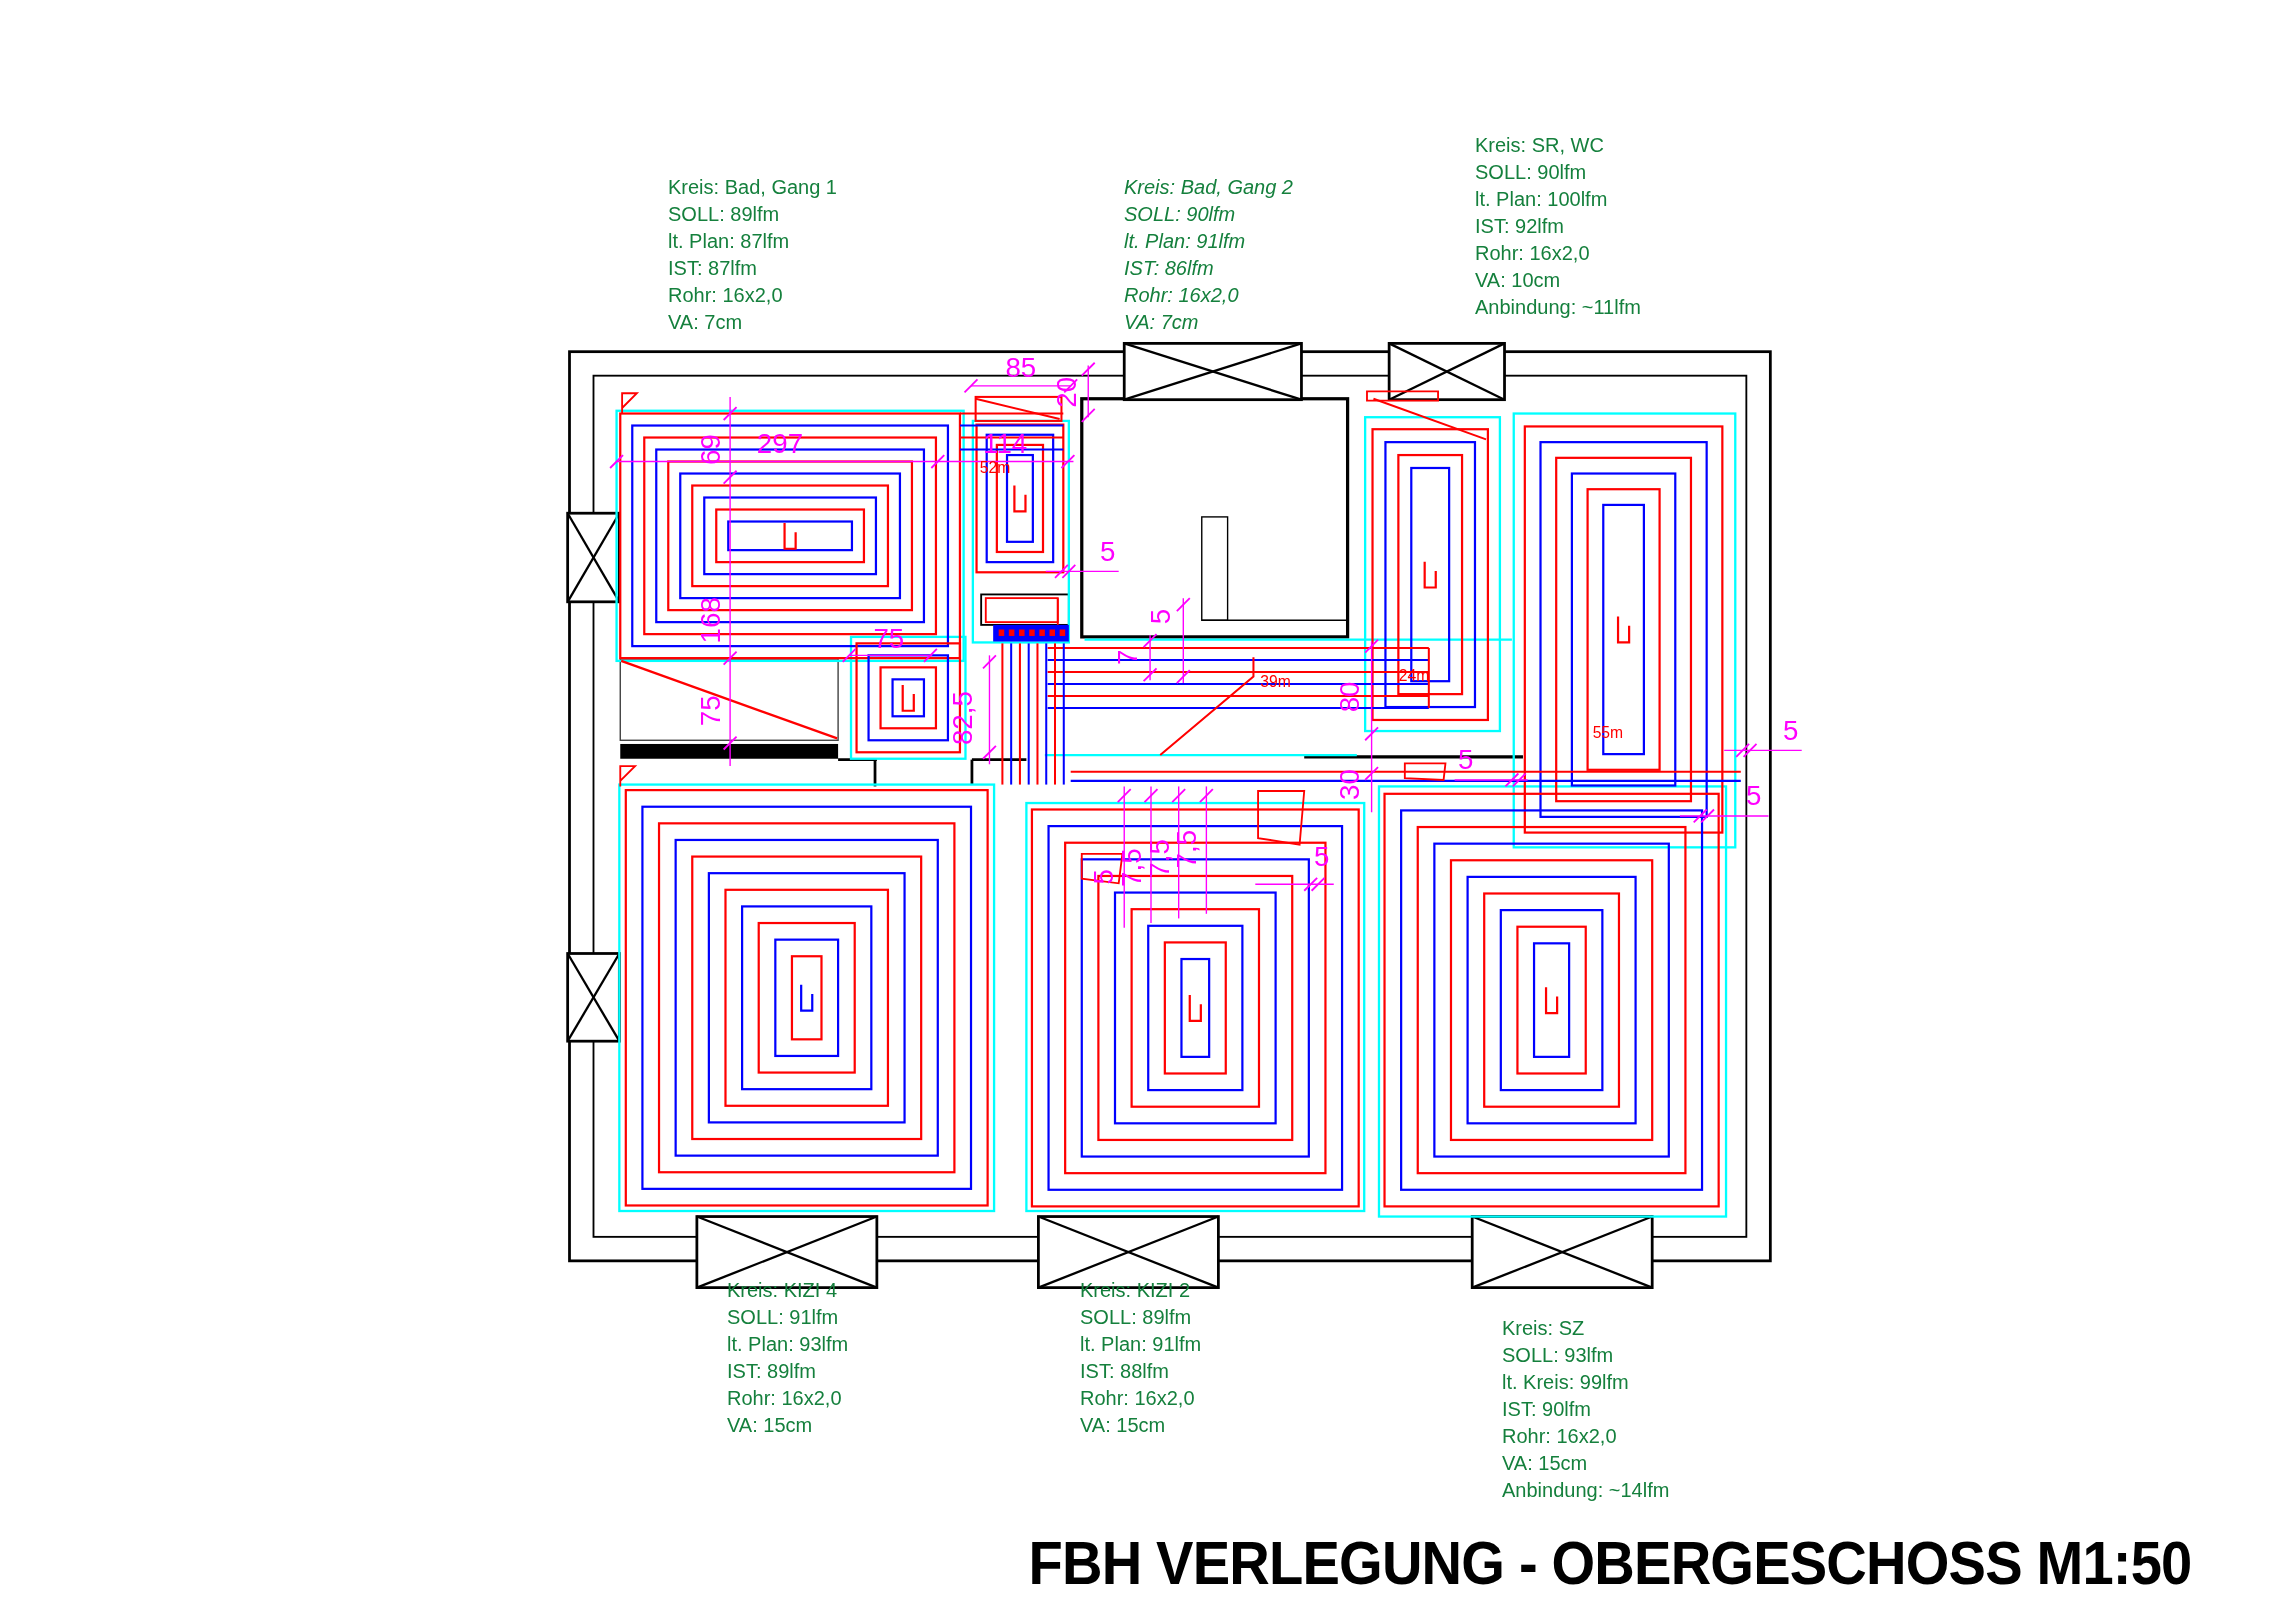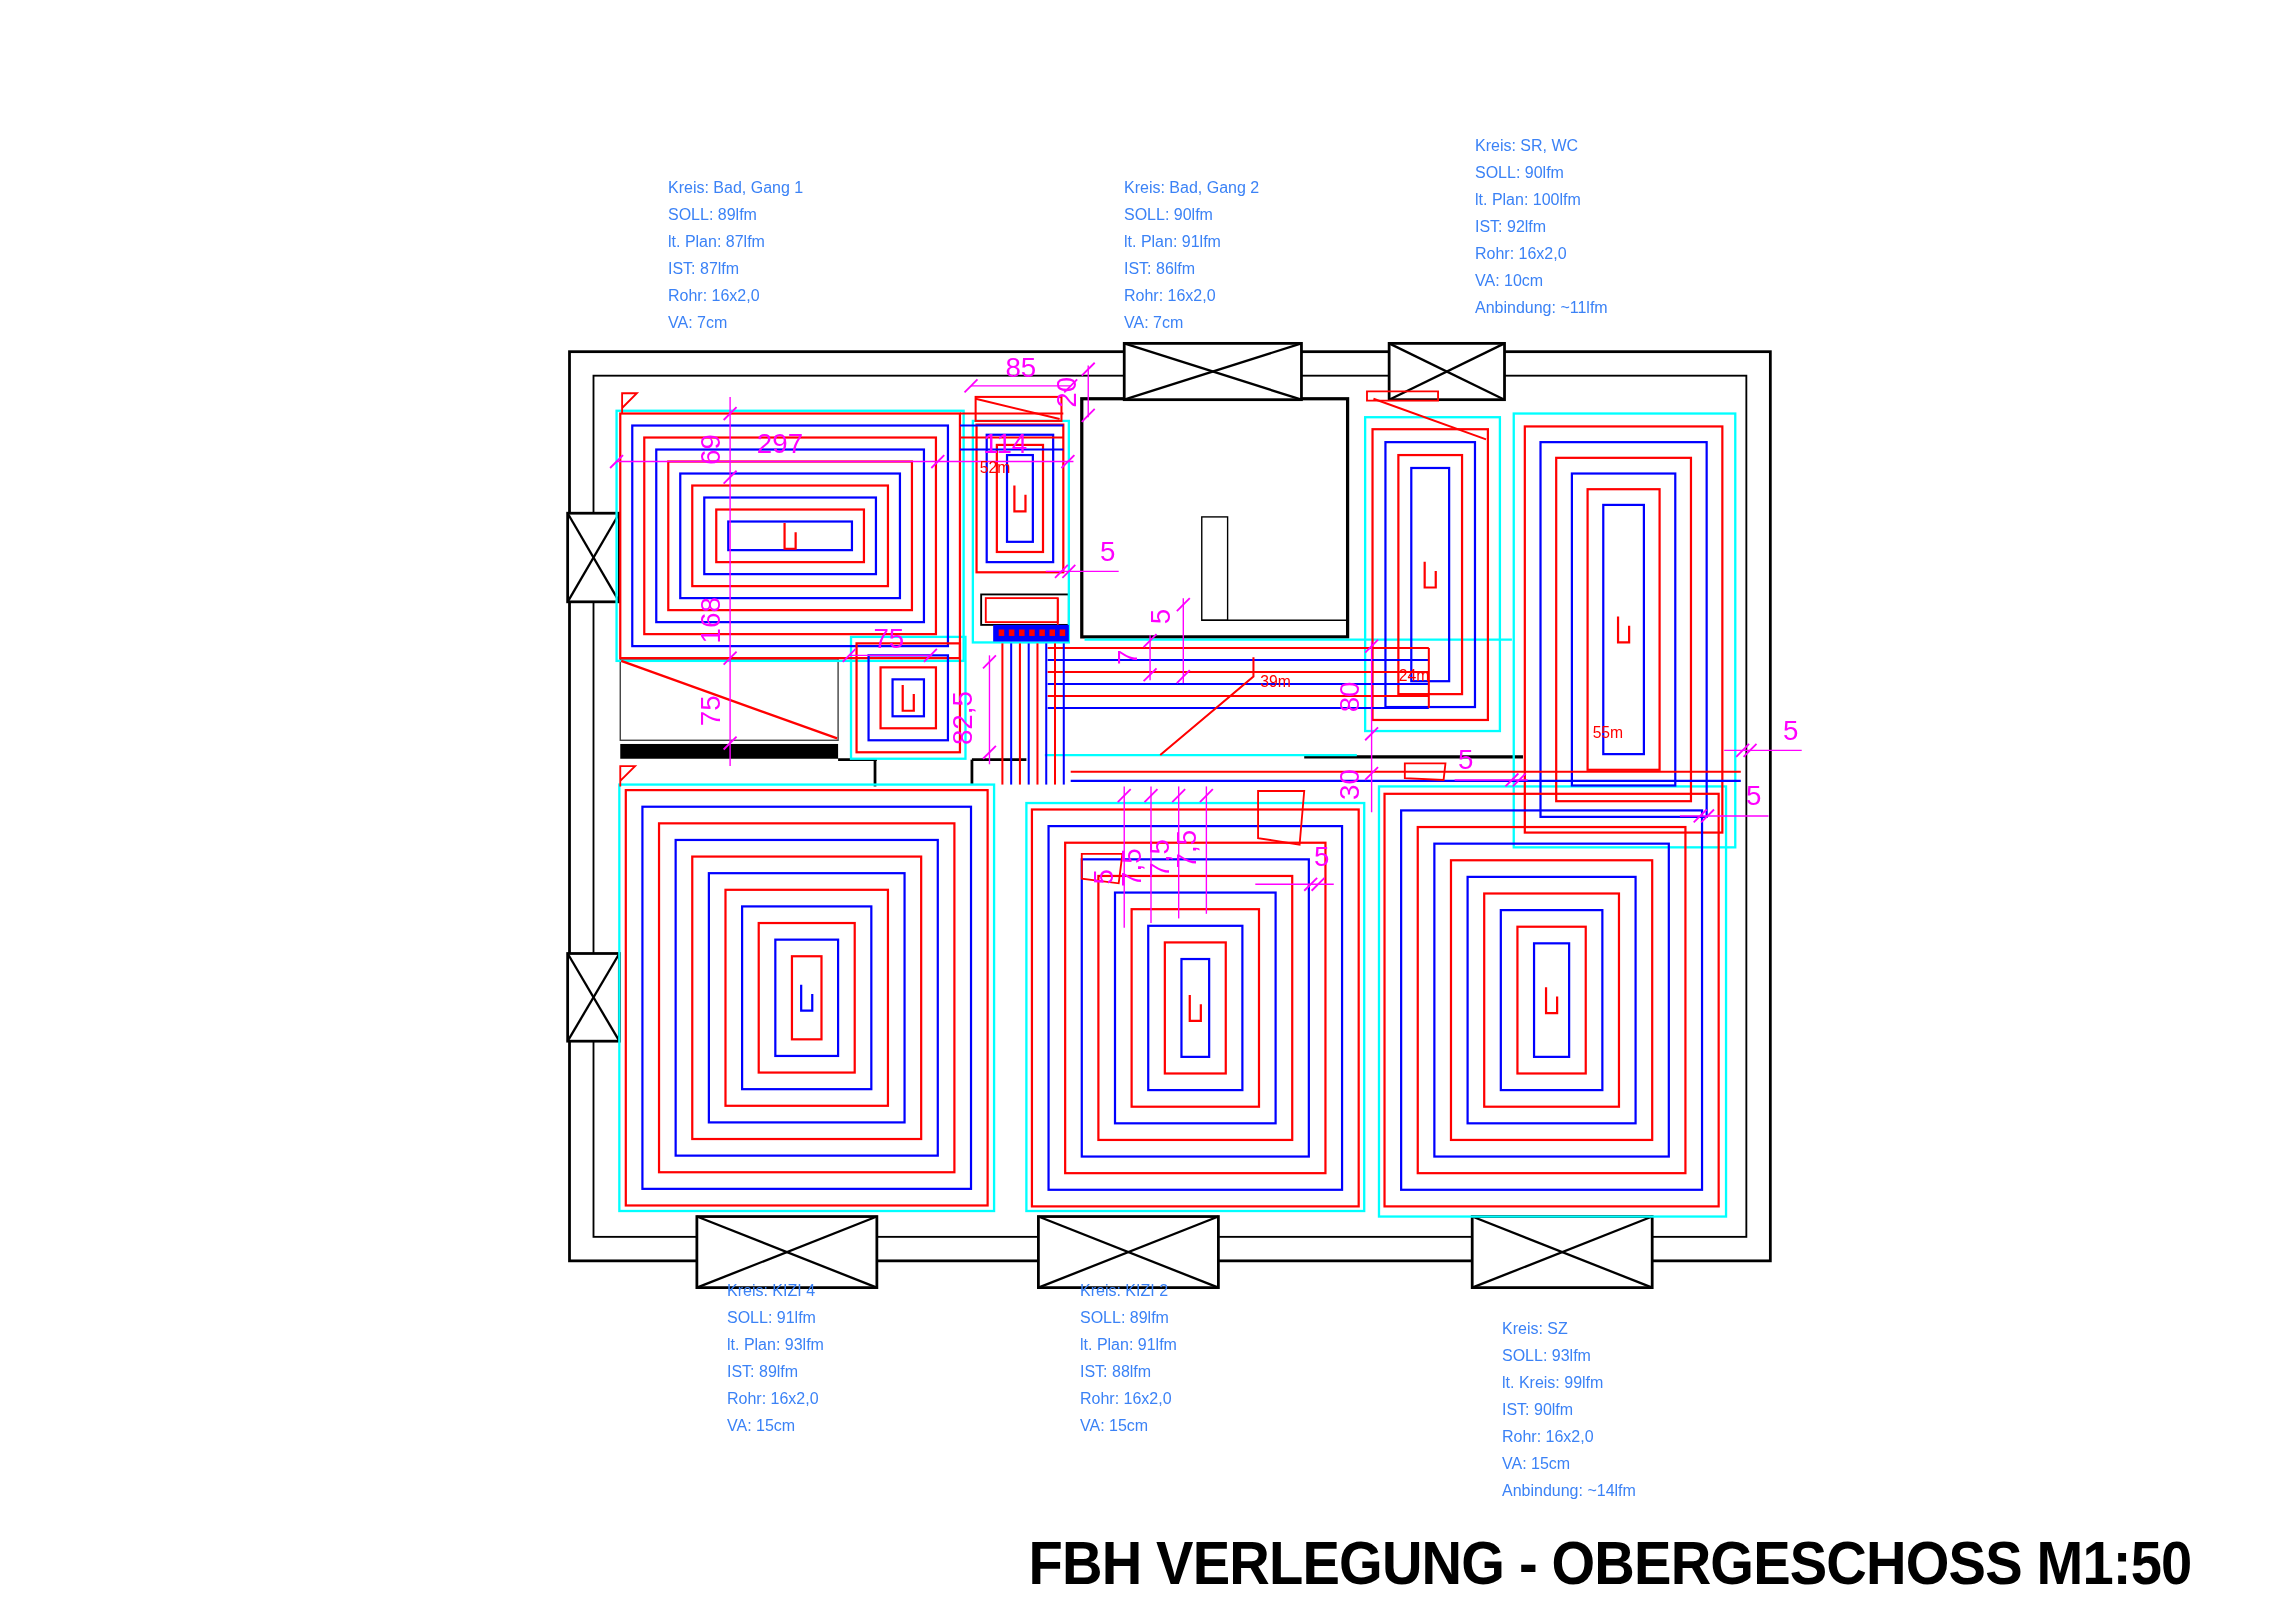--- a/index.html
+++ b/index.html
@@ -1,19 +1,19 @@
 <!DOCTYPE html>
 <html style="font-size:14.8px"><head>
 <meta charset="utf-8">
 <style>
   html,body{margin:0;padding:0;background:#ffffff;}
   #canvas{position:relative;width:2290px;height:1619px;background:#ffffff;overflow:hidden;
           font-family:"Liberation Sans", sans-serif;}
   #plan-svg{position:absolute;left:0;top:0;}
-  .circuit-block{position:absolute;color:#3b82f6;font-size:16px;line-height:27px;white-space:nowrap;}
+  .circuit-block{position:absolute;color:#15803d;font-size:20px;line-height:27px;white-space:nowrap;}
   #drawing-title{position:absolute;left:941px;top:1528px;width:1338px;color:#000000;
                  font-size:61px;font-weight:bold;text-align:center;letter-spacing:-0.9px;
                  transform:scaleX(0.92);transform-origin:center;white-space:nowrap;}
   text{font-family:"Liberation Sans", sans-serif;}
   .dim-text{fill:#ff00ff;font-size:30px;}
   .marker-text{fill:#ff0000;font-size:17px;}
 </style>
 </head>
 <body>
 
@@ -332,21 +332,21 @@
 
   <div id="annotations">
       <div class="circuit-block" style="left: 668px; top: 174px;">
         <div>Kreis: Bad, Gang 1</div>
         <div>SOLL: 89lfm</div>
         <div>lt. Plan: 87lfm</div>
         <div>IST: 87lfm</div>
         <div>Rohr: 16x2,0</div>
         <div>VA: 7cm</div>
       </div>
-      <div class="circuit-block" style="left: 1124px; top: 174px;">
+      <div class="circuit-block" style="left: 1124px; top: 174px; font-style: italic;">
         <div>Kreis: Bad, Gang 2</div>
         <div>SOLL: 90lfm</div>
         <div>lt. Plan: 91lfm</div>
         <div>IST: 86lfm</div>
         <div>Rohr: 16x2,0</div>
         <div>VA: 7cm</div>
       </div>
       <div class="circuit-block" style="left: 1475px; top: 132px;">
         <div>Kreis: SR, WC</div>
         <div>SOLL: 90lfm</div>

